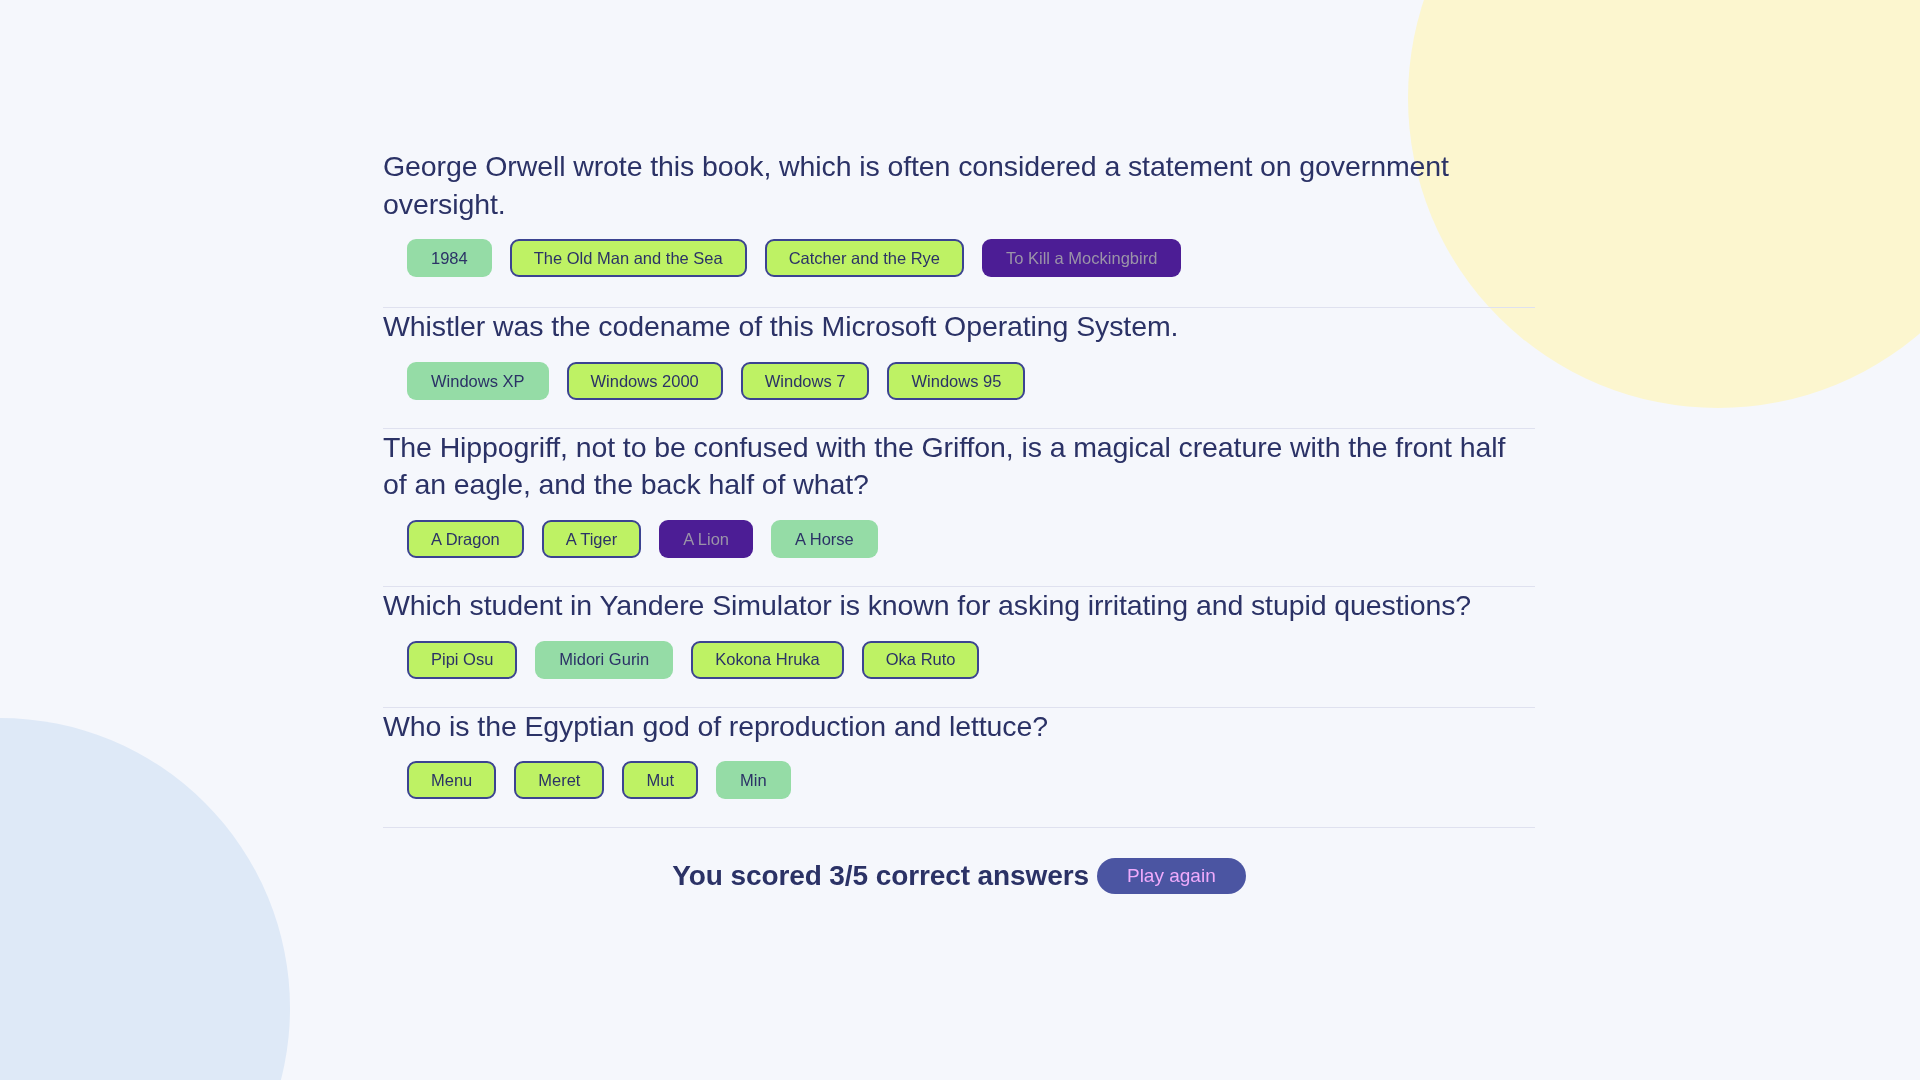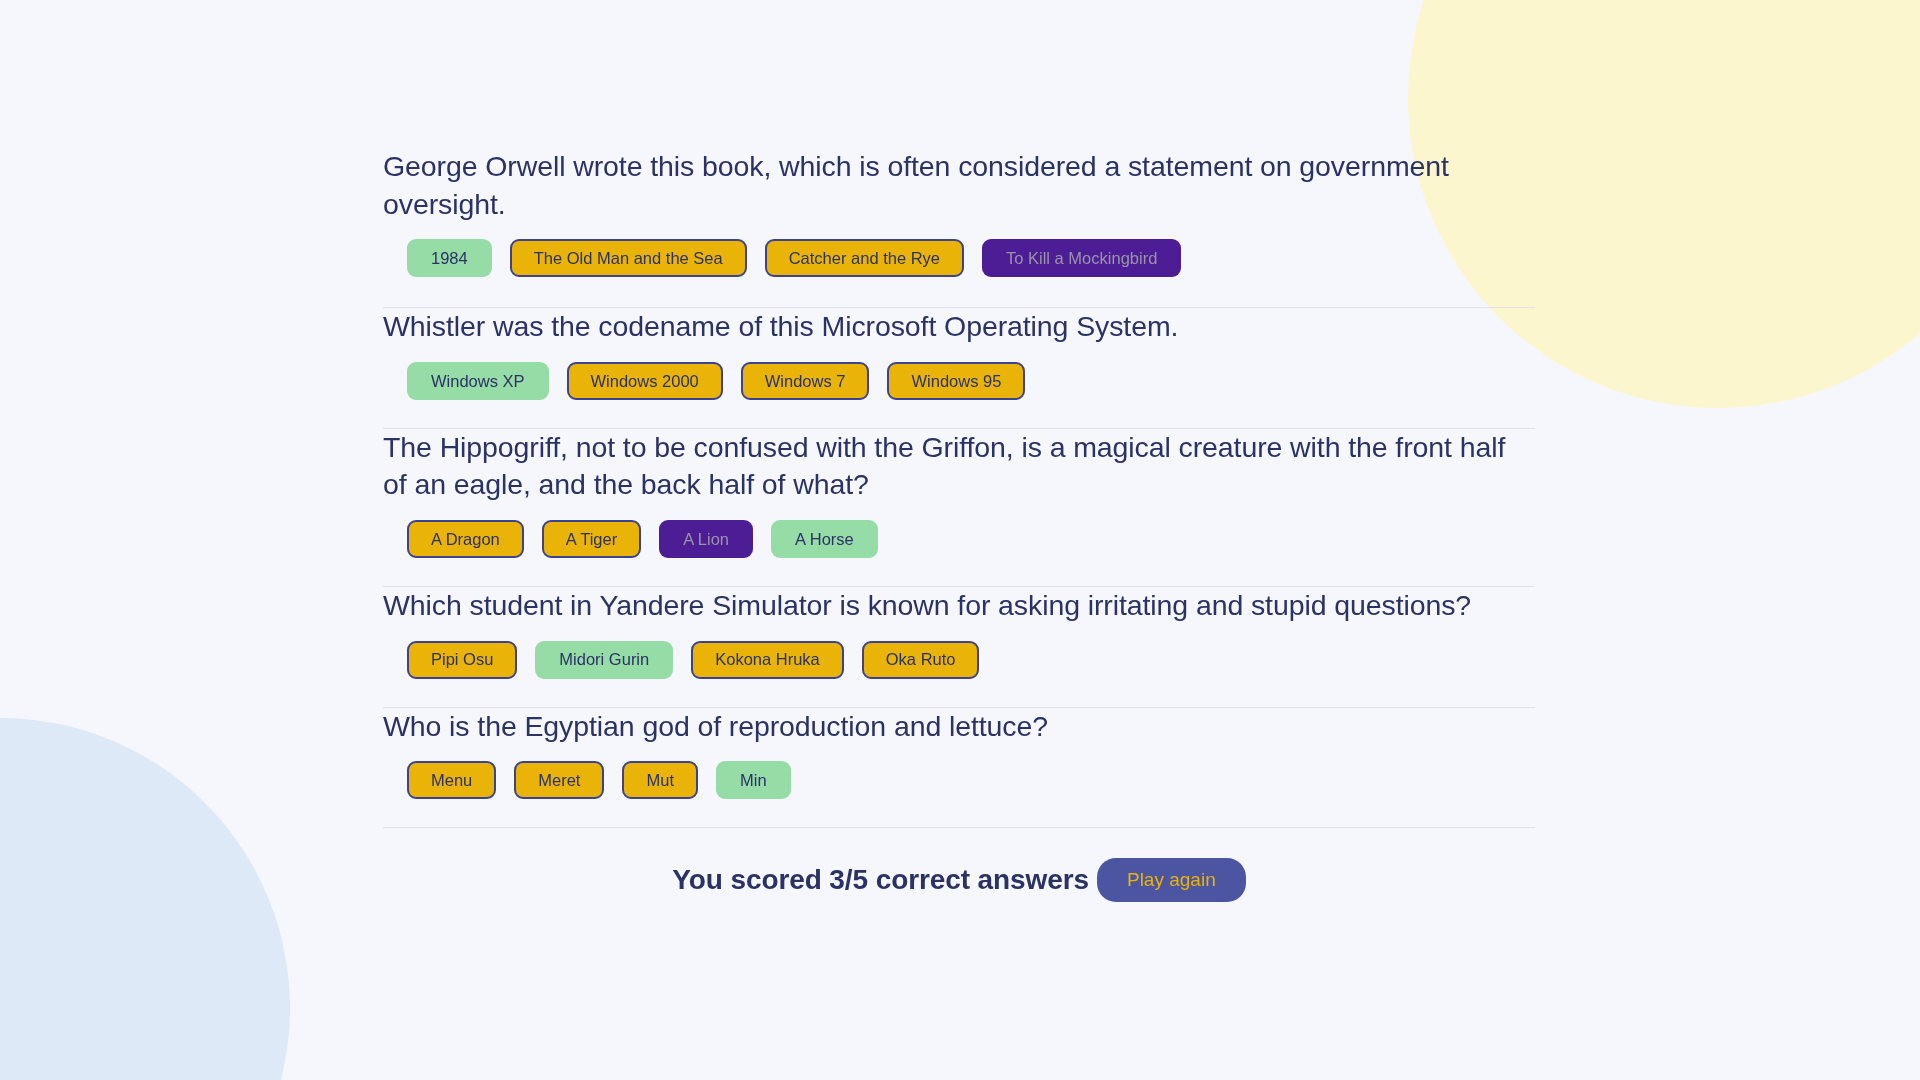--- a/index.html
+++ b/index.html
@@ -89,21 +89,21 @@
     align-items: center;
     justify-content: center;
     border-radius: 9px;
     cursor: pointer;
     white-space: nowrap;
     background: transparent;
     border: 2px solid #3b4391;
     color: #2b3266;
   }
   .answer.neutral {
-    background: #eab308;
+    background: #bef264;
     border: 2px solid #3b4391;
     color: #2b3266;
   }
   .answer.correct {
     background: #95dca6;
     border: 2px solid transparent;
     color: #2b3266;
   }
   .answer.wrong {
     background: #4c1d95;
@@ -121,26 +121,26 @@
   }
   .score-text {
     color: #2b3266;
     font-size: 28px;
     font-weight: bold;
     letter-spacing: -0.1px;
   }
   .play-again {
     font-family: "Liberation Sans", sans-serif;
     background: #4b55a2;
-    color: #eab308;
+    color: #f0abfc;
     border: none;
     border-radius: 19px;
     font-size: 19px;
     padding: 0 30px;
-    height: 44px;
+    height: 36px;
     display: inline-flex;
     align-items: center;
     justify-content: center;
     cursor: pointer;
   }
 </style>
 </head>
 <body>
 
 <div class="page">

